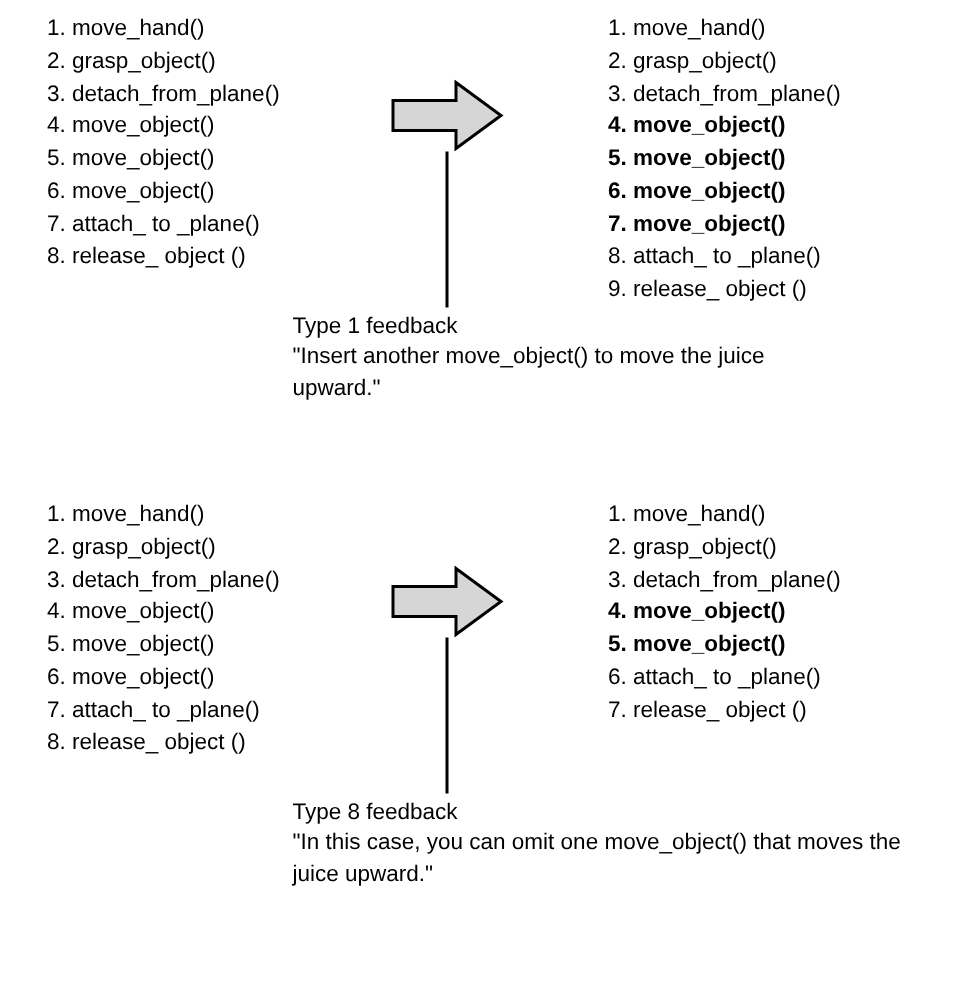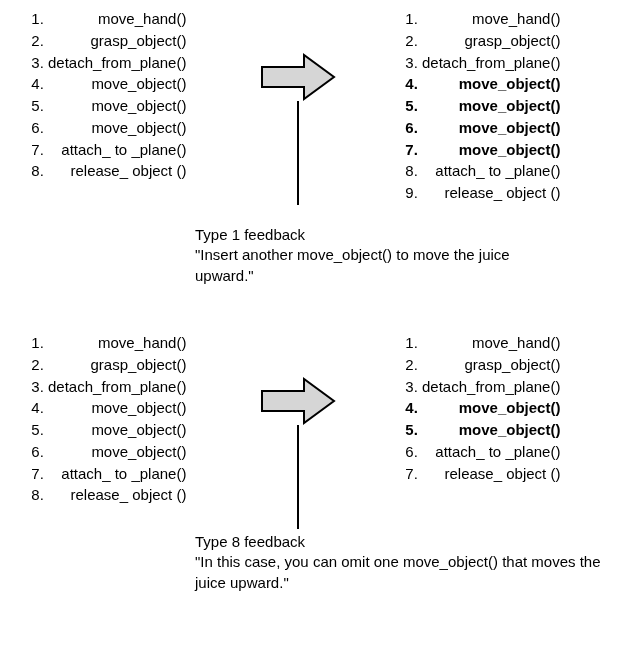--- a/index.html
+++ b/index.html
@@ -25,21 +25,20 @@
     .col-left { left: 10px; }
     .col-right { left: 384px; }
 
     .example-1 .col-left, .example-1 .col-right { top: 8px; }
     .example-2 .col-left, .example-2 .col-right { top: 22px; }
 
     ol {
       list-style: decimal;
       list-style-position: outside;
       padding-left: 38px;
-      text-align: right;
     }
     li {
       line-height: 1.45;
       white-space: nowrap;
     }
     .bold { font-weight: bold; }
 
     .arrow-wrap {
       position: absolute;
       text-align: center;
@@ -55,21 +54,21 @@
       margin: 0 auto;
     }
     .example-1 .connector { height: 104px; }
     .example-2 .connector { height: 104px; }
 
     .caption {
       position: absolute;
       text-align: left;
       line-height: 1.35;
     }
-    .example-1 .caption { left: 195px; top: 208px; width: 360px; margin-top: 17px; }
+    .example-1 .caption { left: 195px; top: 208px; width: 360px; }
     .example-2 .caption { left: 195px; top: 222px; width: 440px; }
   </style>
 </head>
 <body>
 
 <div id="root">
     <div class="example example-1">
       <div class="col-left">
         <ol>
           <li>move_hand()</li>

